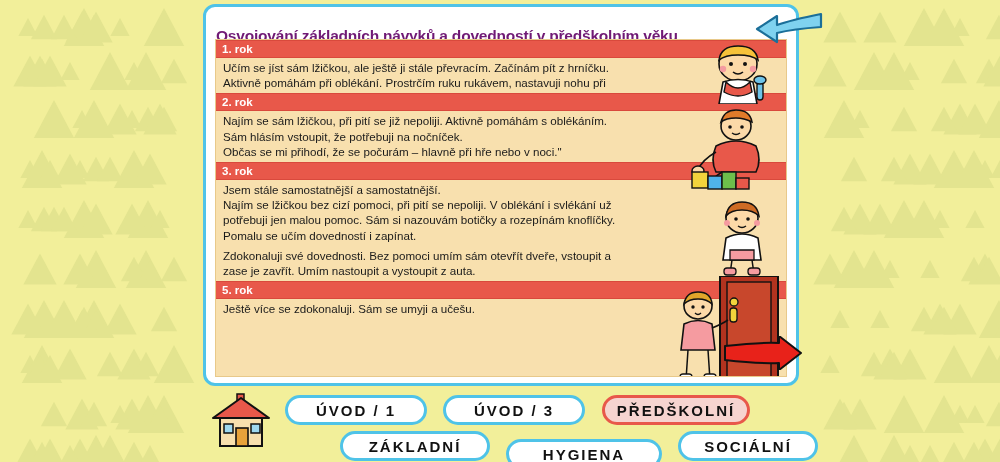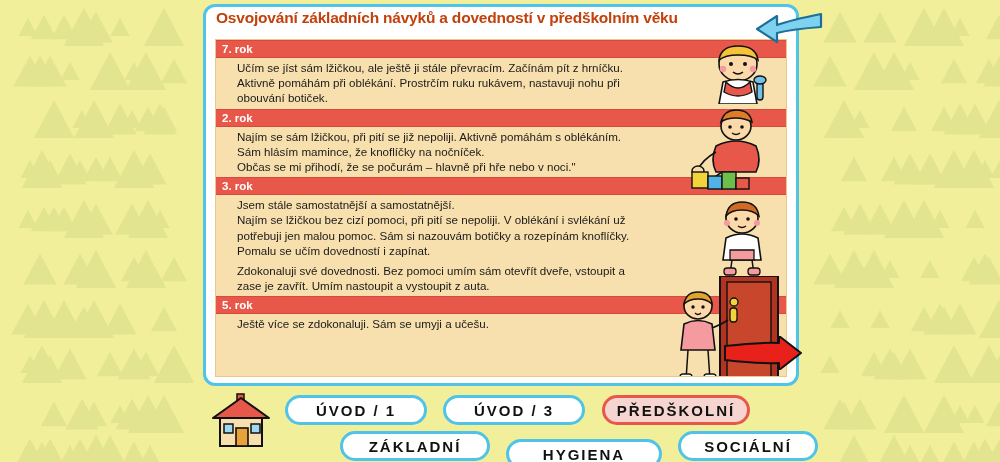--- a/index.html
+++ b/index.html
@@ -41,25 +41,25 @@
     background: #ffffff;
     border: 3px solid #4fc3e8;
     border-radius: 12px;
     box-sizing: border-box;
     z-index: 2;
   }
 
   #card-title {
     position: absolute;
     left: 10px;
-    top: 2px;
+    top: 20px;
     right: 10px;
     font-size: 15.5px;
     font-weight: bold;
-    color: #c2410c;
+    color: #701a75;
     letter-spacing: -0.2px;
     white-space: nowrap;
   }
 
   #content {
     position: absolute;
     left: 9px;
     top: 32px;
     right: 9px;
     bottom: 6px;
@@ -73,21 +73,21 @@
     background: #e8584a;
     color: #ffffff;
     font-weight: bold;
     font-size: 11.5px;
     padding: 1px 6px;
     line-height: 14px;
     border-top: 1px solid #d9493c;
     border-bottom: 1px solid #d9493c;
   }
   .year-body {
-    padding: 2px 7px 3px 21px;
+    padding: 2px 7px 3px 7px;
     font-size: 11.6px;
     line-height: 15.2px;
     color: #1a1a1a;
   }
   .year-body p {
     margin: 0;
   }
 
   
   .illus {
@@ -320,31 +320,30 @@
     <div class="tri" style="left: 914px; top: 439px; transform: scale(0.6);"></div>
     <div class="tri" style="left: 984px; top: 439px; transform: scale(1.04);"></div>
   </div>
 
 <div id="card">
 
   <div id="card-title">Osvojování základních návyků a dovedností v předškolním věku</div>
 
   <div id="content">
 
-    <div class="year-bar">7. rok</div>
+    <div class="year-bar">1. rok</div>
     <div class="year-body">
       <p>Učím se jíst sám lžičkou, ale ještě ji stále převracím. Začínám pít z hrníčku.</p>
       <p>Aktivně pomáhám při oblékání. Prostrčím ruku rukávem, nastavuji nohu při</p>
-      <p>obouvání botiček.</p>
     </div>
 
     <div class="year-bar">2. rok</div>
     <div class="year-body">
       <p>Najím se sám lžičkou, při pití se již nepoliji. Aktivně pomáhám s oblékáním.</p>
-      <p>Sám hlásím mamince, že knoflíčky na nočníček.</p>
+      <p>Sám hlásím vstoupit, že potřebuji na nočníček.</p>
       <p>Občas se mi přihodí, že se počurám – hlavně při hře nebo v noci."</p>
     </div>
 
     <div class="year-bar">3. rok</div>
     <div class="year-body">
       <p>Jsem stále samostatnější a samostatnější.</p>
       <p>Najím se lžičkou bez cizí pomoci, při pití se nepoliji. V oblékání i svlékání už</p>
       <p>potřebuji jen malou pomoc. Sám si nazouvám botičky a rozepínám knoflíčky.</p>
       <p>Pomalu se učím dovedností i zapínat.</p>
     </div>

